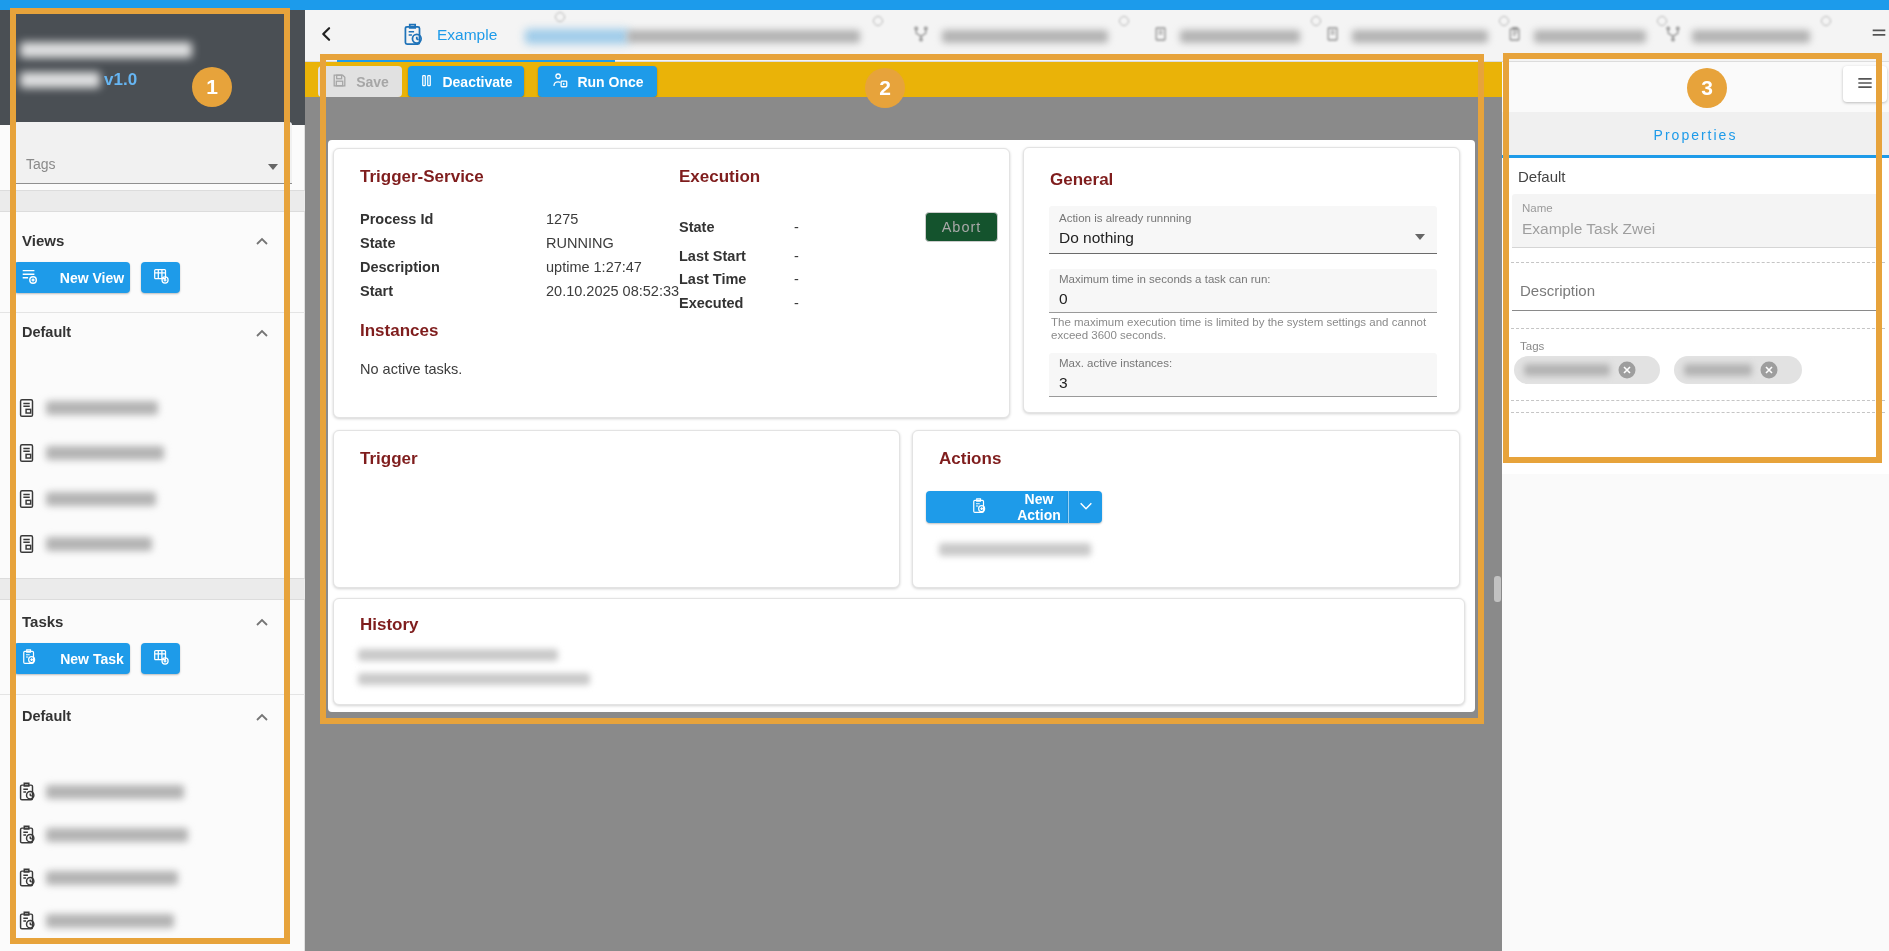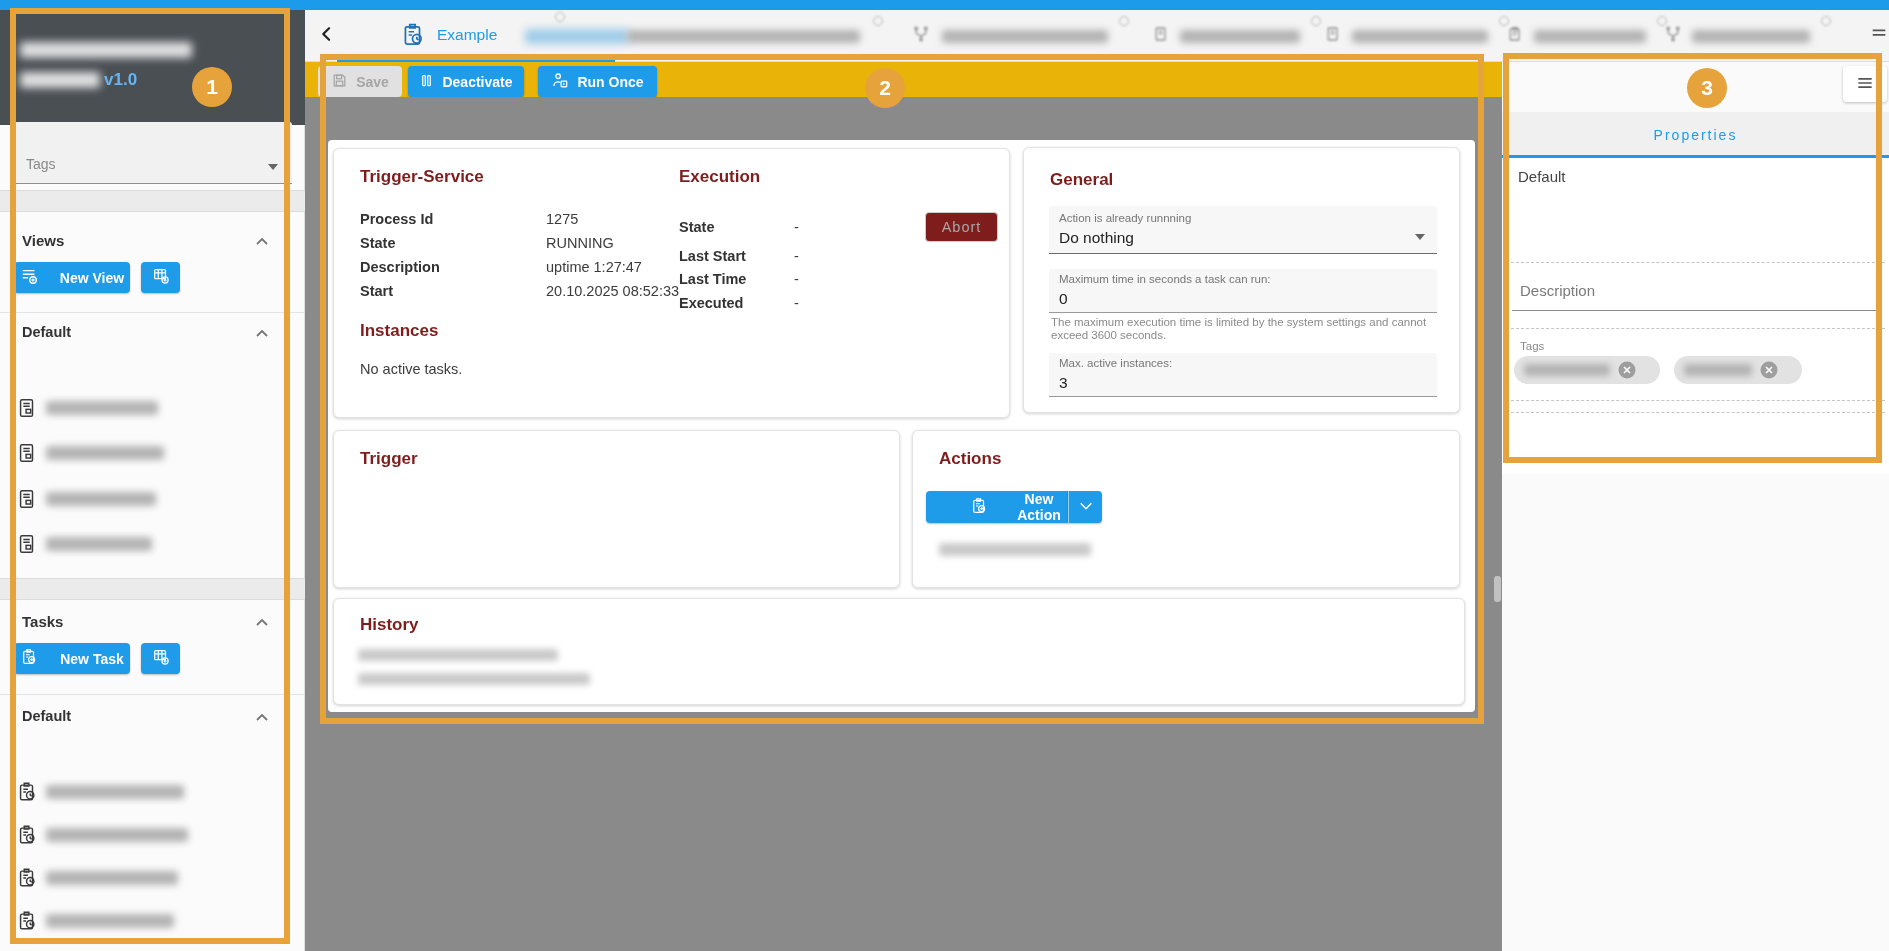--- a/index.html
+++ b/index.html
@@ -47,21 +47,21 @@
   #workspace { left:305px; top:97px; width:1197px; height:854px; background:#8a8a8a; }
   #panel { left:23px; top:43px; width:1147px; height:572px; background:#fff; border-radius:4px; }
   .card { background:#fff; border:1px solid #e3e3e3; border-radius:6px; box-shadow:0 1px 3px rgba(0,0,0,.18); }
   .card-title { font-size:17px; font-weight:bold; color:#7f1d1d; }
   .kv-label { font-weight:bold; font-size:14.5px; color:#333; }
   .kv-value { font-size:14.5px; color:#3c3c3c; }
   .field-fill { background:#f7f7f7; border-bottom:1.5px solid #6b6b6b; border-radius:3px 3px 0 0; }
   .fld-label { font-size:11.5px; color:#777; }
   .fld-value { font-size:15.5px; color:#222; }
   .fld-help { font-size:11.5px; color:#8a8a8a; line-height:1.15; }
-  .abort-btn { border:1px solid #ccc; border-radius:4px; background:#7f1d1d; color:#a8a8a8; font-size:14.5px; letter-spacing:1px; }
+  .abort-btn { border:1px solid #ccc; border-radius:4px; background:#14532d; color:#a8a8a8; font-size:14.5px; letter-spacing:1px; }
 
   
   #rightpanel { left:1502px; top:62px; width:387px; height:889px; background:#fafafa; }
   #rp-tabarea { left:0; top:50px; width:387px; height:46px; background:#f0f0f0; }
   #rp-tab-label { color:#1e9be9; font-size:14px; letter-spacing:2px; }
   #rp-underline { left:0; top:93px; width:387px; height:3.5px; background:#1e9be9; }
   #rp-white { left:0; top:96px; width:387px; height:316px; background:#fff; }
   .rp-dashed { left:4px; width:379px; border-top:1px dashed #c5c5c5; }
   .chip { background:#e2e2e2; border-radius:14px; height:28px; display:flex; align-items:center; padding:0 8px 0 10px; gap:8px; }
   .hamb-btn { background:#fff; border:none; border-radius:4px; box-shadow:0 1px 3px rgba(0,0,0,.25); cursor:pointer;
@@ -453,20 +453,24 @@
   <div id="rp-tabarea" class="abs">
     <div style="width:100%;height:100%;display:flex;align-items:center;justify-content:center;">
       <span id="rp-tab-label">Properties</span>
     </div>
   </div>
   <div id="rp-underline" class="abs"></div>
 
   <div id="rp-white" class="abs">
     <span class="abs" style="left:16px;top:10px;font-size:15px;color:#444;">Default</span>
 
+    <div class="abs" style="left:10px;top:36px;width:367px;height:54px;background:#f4f4f4;border-bottom:1px solid #d5d5d5;border-radius:3px 3px 0 0;">
+      <span class="abs fld-label" style="left:10px;top:8px;color:#9a9a9a;">Name</span>
+      <span class="abs" style="left:10px;top:26px;font-size:15.5px;color:#9e9e9e;">Example Task Zwei</span>
+    </div>
     <div class="abs rp-dashed" style="top:104px;"></div>
 
     <span class="abs" style="left:18px;top:124px;font-size:15px;color:#7a7a7a;">Description</span>
     <div class="abs" style="left:10px;top:152px;width:367px;border-top:1px solid #8a8a8a;"></div>
     <div class="abs rp-dashed" style="top:170px;"></div>
 
     <span class="abs fld-label" style="left:18px;top:182px;color:#8a8a8a;">Tags</span>
     <div class="abs chip" style="left:12px;top:198px;width:146px;">
       <span class="bar" style="width:86px;height:12px;filter:blur(3px);"></span>
       <span style="display:flex;">

